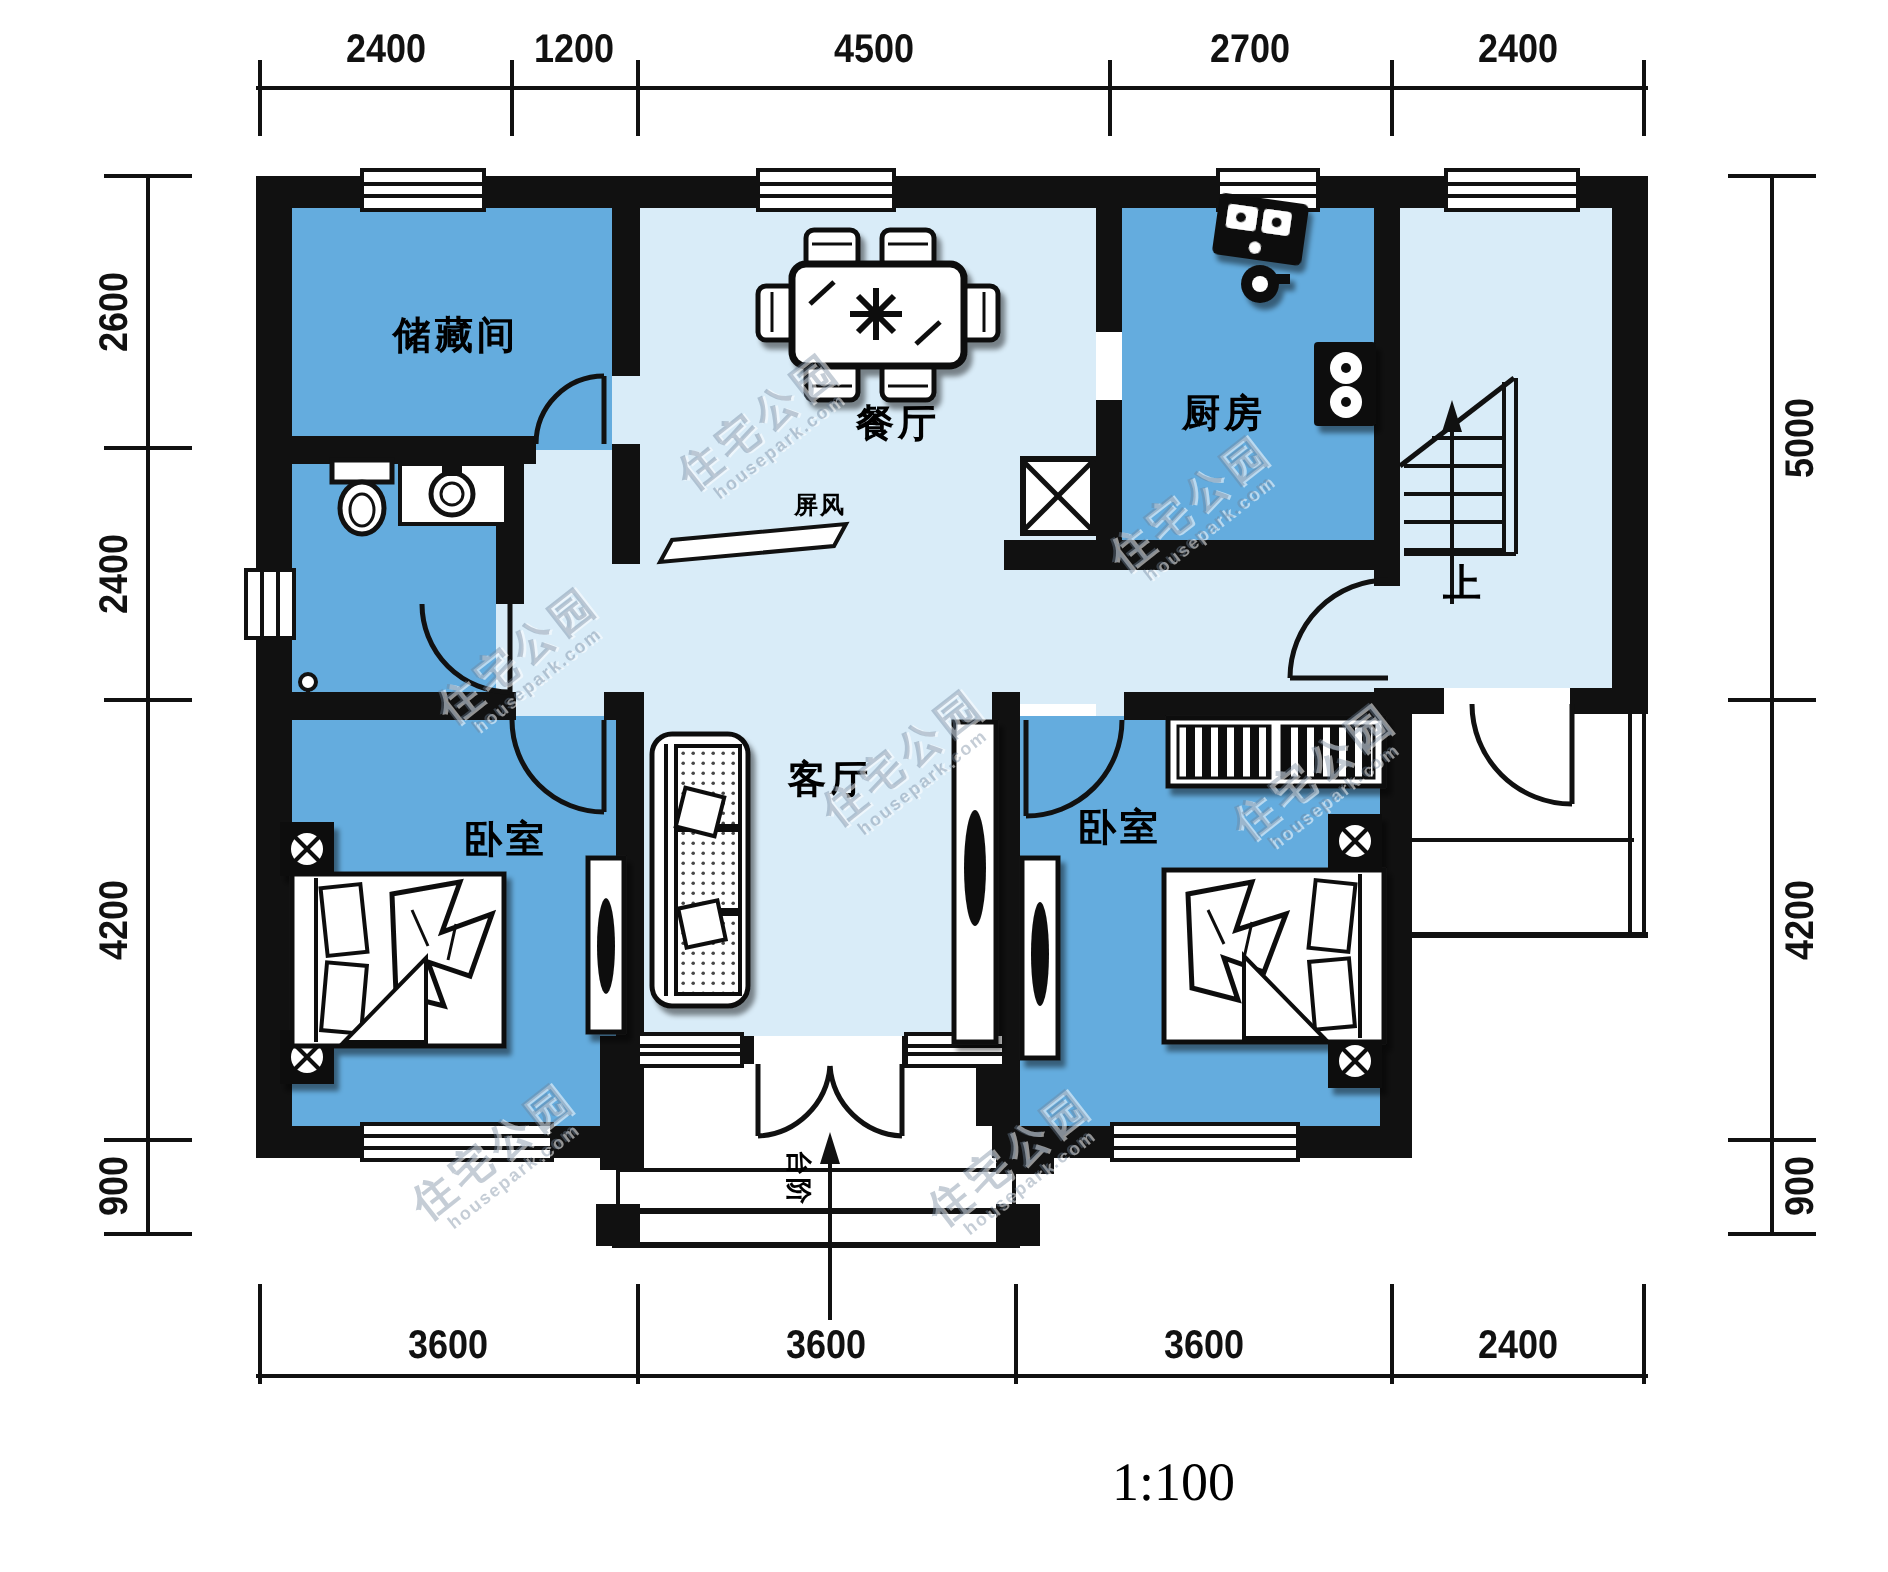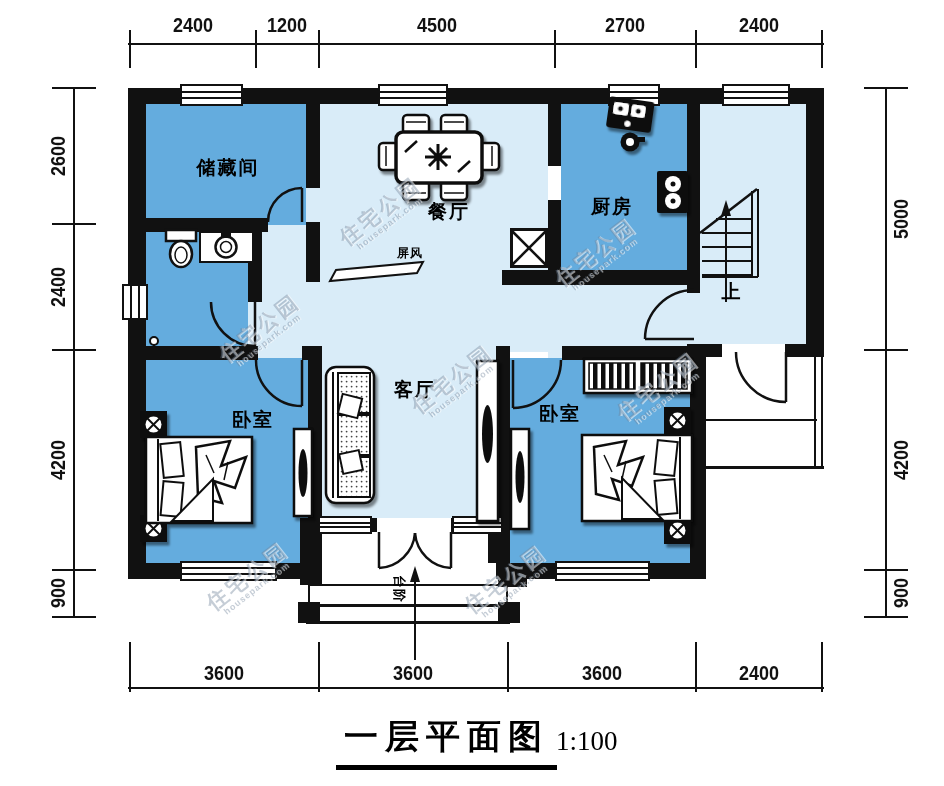--- a/index.html
+++ b/index.html
@@ -438,16 +438,15 @@
     <div class="dimlbl-v" style="left:58px;top:156px;">2600</div>
     <div class="dimlbl-v" style="left:58px;top:287px;">2400</div>
     <div class="dimlbl-v" style="left:58px;top:460px;">4200</div>
     <div class="dimlbl-v" style="left:58px;top:593px;">900</div>
 
     <div class="dimlbl-v" style="left:901px;top:219px;">5000</div>
     <div class="dimlbl-v" style="left:901px;top:460px;">4200</div>
     <div class="dimlbl-v" style="left:901px;top:593px;">900</div>
   </div>
 
-  <div class="title-text" style="left:336px;top:714px;">一层平面图</div>
   <div class="title-scale" style="left:556px;top:726px;">1:100</div>
 
 </div>
 
 </body></html>

